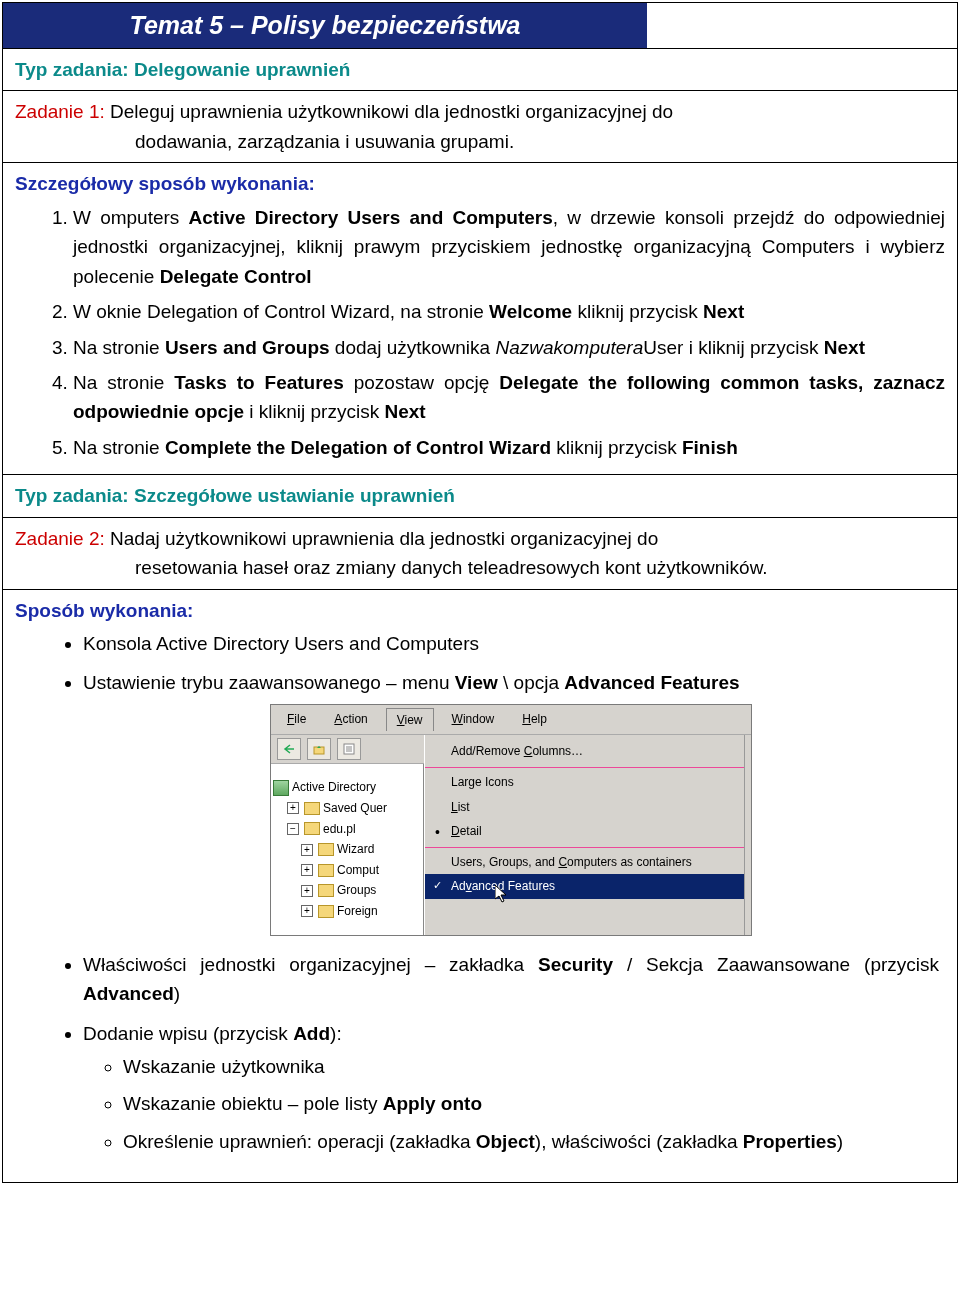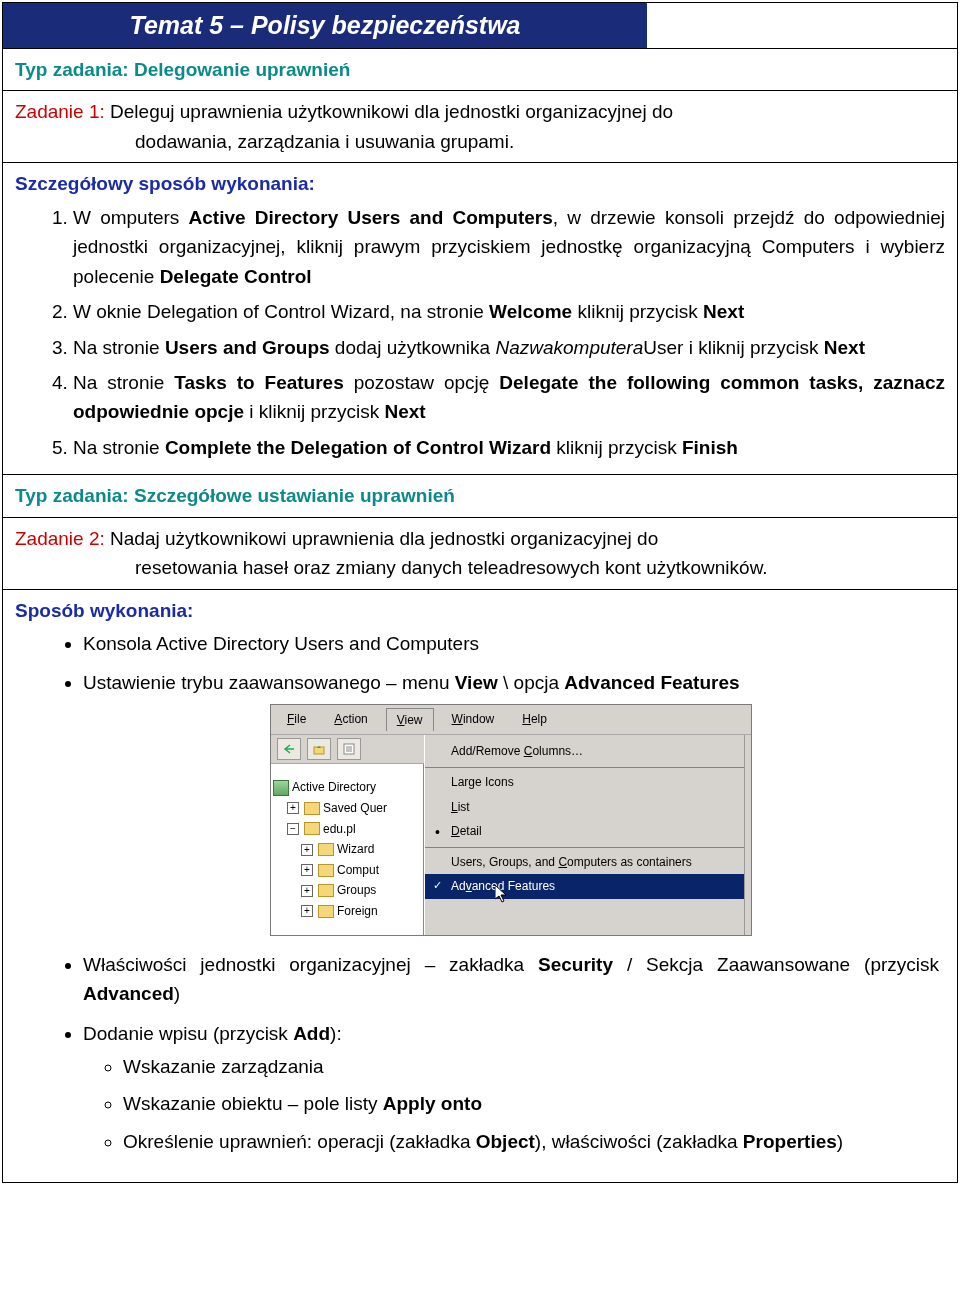--- a/index.html
+++ b/index.html
@@ -272,21 +272,21 @@
             <div class="menubar-right-edge"></div>
           </div>
         </div>
       </li>
       <li>
         <span>Właściwości jednostki organizacyjnej – zakładka </span><b>Security</b><span> / Sekcja Zaawansowane (przycisk </span><b>Advanced</b><span>)</span>
       </li>
       <li>
         <span>Dodanie wpisu (przycisk </span><b>Add</b><span>):</span>
         <ul class="circles">
-          <li>Wskazanie zarządzania</li>
+          <li>Wskazanie użytkownika</li>
           <li>
             <span>Wskazanie obiektu – pole listy </span><b>Apply onto</b>
           </li>
           <li>
             <span>Określenie uprawnień: operacji (zakładka </span><b>Object</b><span>), właściwości (zakładka </span><b>Properties</b><span>)</span>
           </li>
         </ul>
       </li>
     </ul>
   </div>

